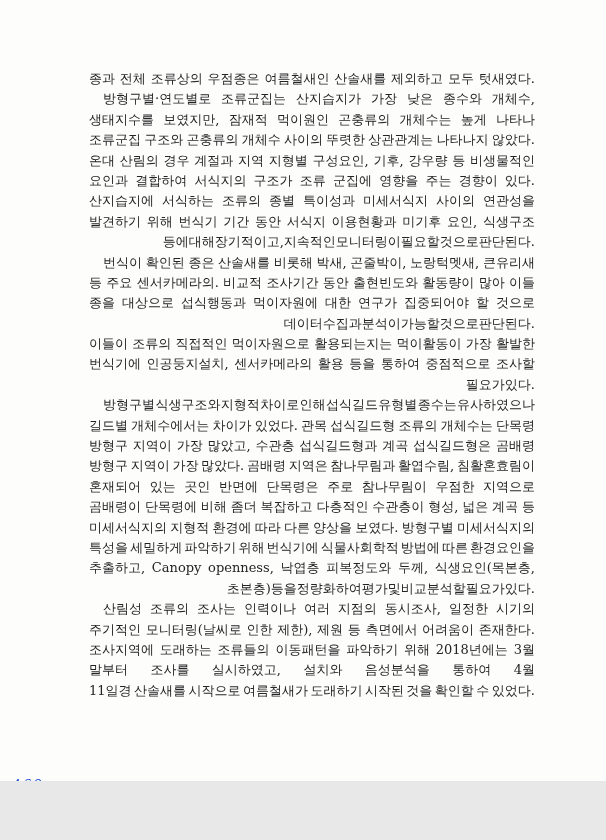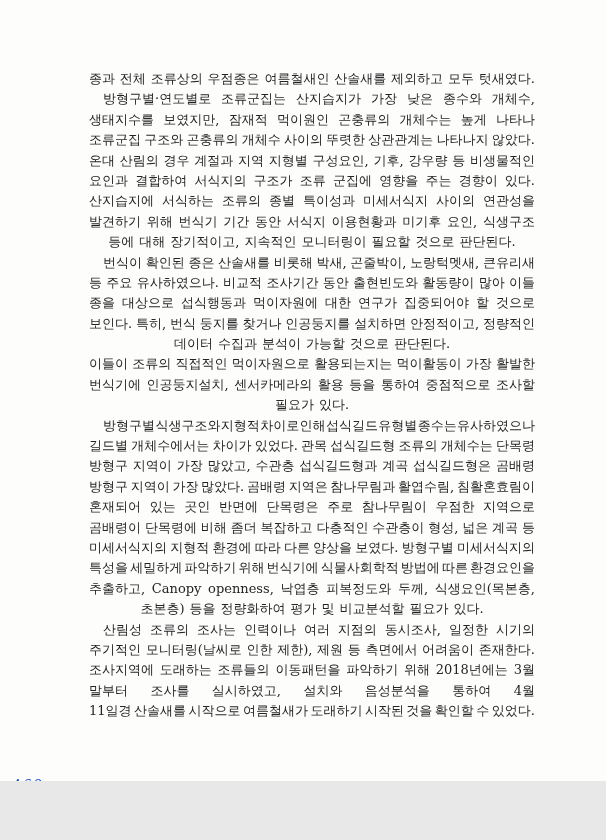--- a/index.html
+++ b/index.html
@@ -23,22 +23,21 @@
     left: 89px;
     top: 70px;
     width: 446px;
   }
   .paragraph { margin: 0; }
   .paragraph + .paragraph { margin-top: 0; }
   .line {
     display: flex;
     flex-wrap: nowrap;
     align-items: baseline;
-    justify-content: center;
-    gap: 5px;
+    justify-content: flex-end;
     height: 20.4px;
     font-size: 13px;
     overflow: hidden;
     white-space: nowrap;
   }
   .line.justify {
     justify-content: space-between;
     gap: 0;
   }
   .line.indent {
@@ -170,50 +169,39 @@
           <span class="word">산솔새를</span>
           <span class="word">비롯해</span>
           <span class="word">박새,</span>
           <span class="word">곤줄박이,</span>
           <span class="word">노랑턱멧새,</span>
           <span class="word">큰유리새</span>
         </div>
         <div class="line justify">
           <span class="word">등</span>
           <span class="word">주요</span>
-          <span class="word">유사하였으나.</span>
+          <span class="word">센서카메라의.</span>
           <span class="word">비교적</span>
           <span class="word">조사기간</span>
           <span class="word">동안</span>
           <span class="word">출현빈도와</span>
           <span class="word">활동량이</span>
           <span class="word">많아</span>
           <span class="word">이들</span>
         </div>
         <div class="line justify">
           <span class="word">종을</span>
           <span class="word">대상으로</span>
           <span class="word">섭식행동과</span>
           <span class="word">먹이자원에</span>
           <span class="word">대한</span>
           <span class="word">연구가</span>
           <span class="word">집중되어야</span>
           <span class="word">할</span>
           <span class="word">것으로</span>
-        </div>
-        <div class="line justify">
-          <span class="word">보인다.</span>
-          <span class="word">특히,</span>
-          <span class="word">번식</span>
-          <span class="word">둥지를</span>
-          <span class="word">찾거나</span>
-          <span class="word">인공둥지를</span>
-          <span class="word">설치하면</span>
-          <span class="word">안정적이고,</span>
-          <span class="word">정량적인</span>
         </div>
         <div class="line">
           <span class="word">데이터</span>
           <span class="word">수집과</span>
           <span class="word">분석이</span>
           <span class="word">가능할</span>
           <span class="word">것으로</span>
           <span class="word">판단된다.</span>
         </div>
       </div>

